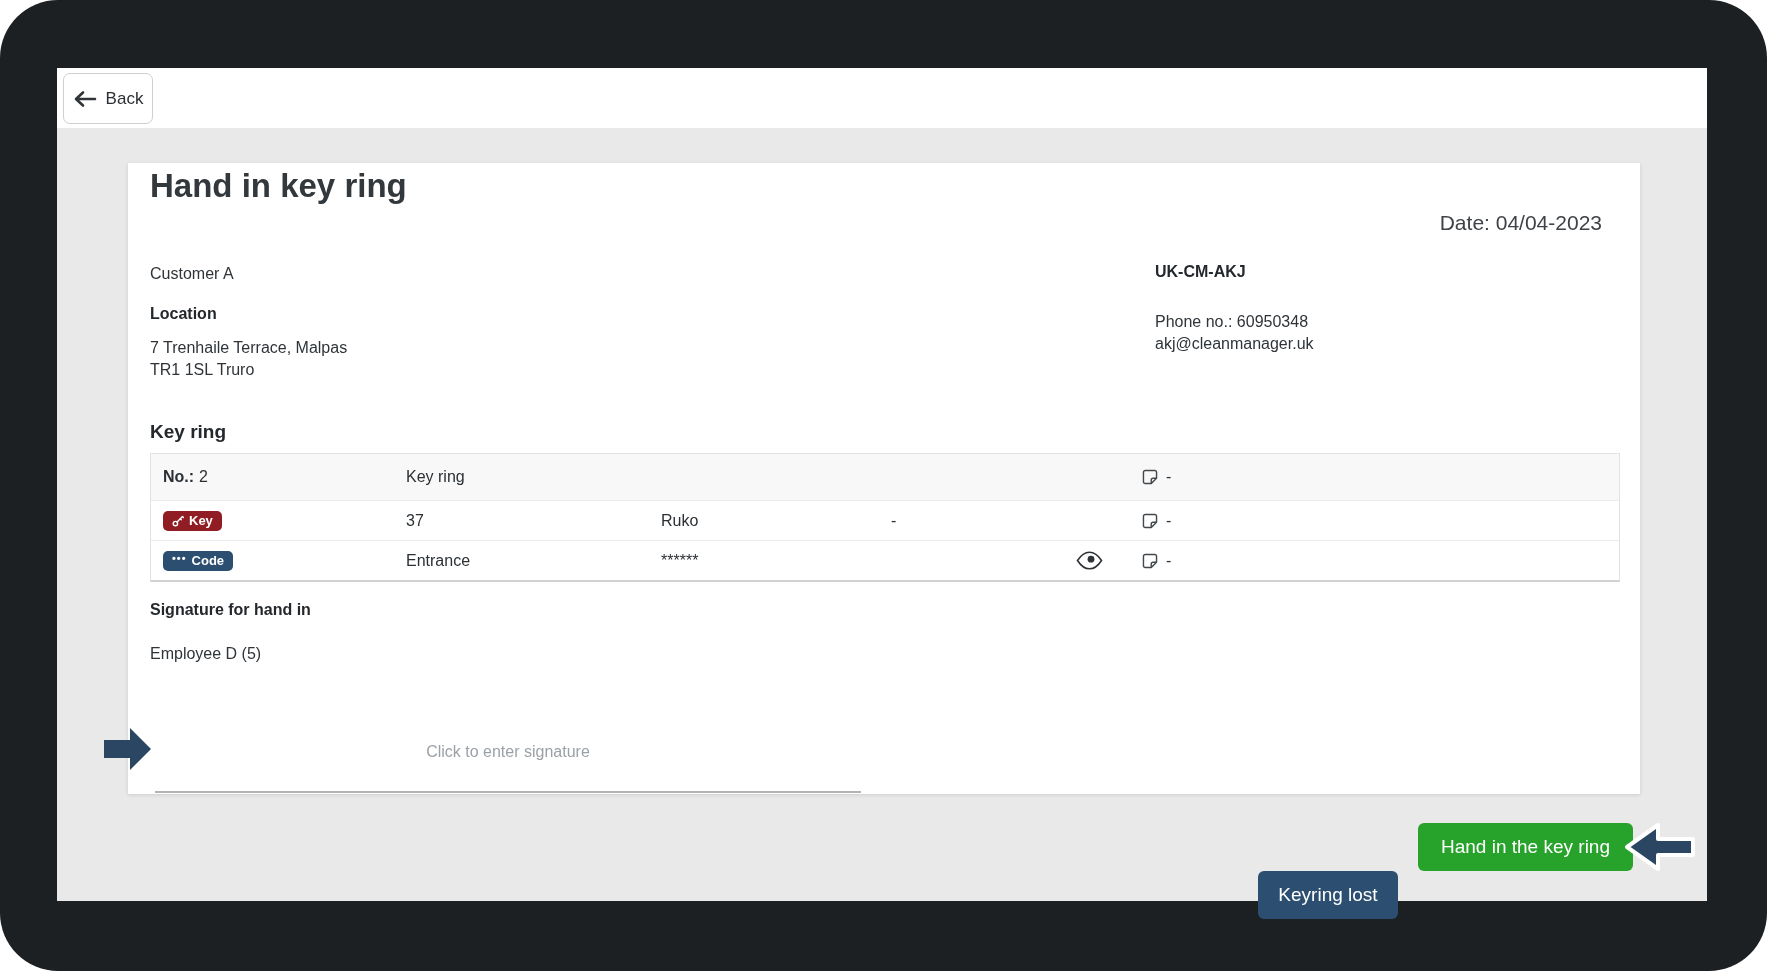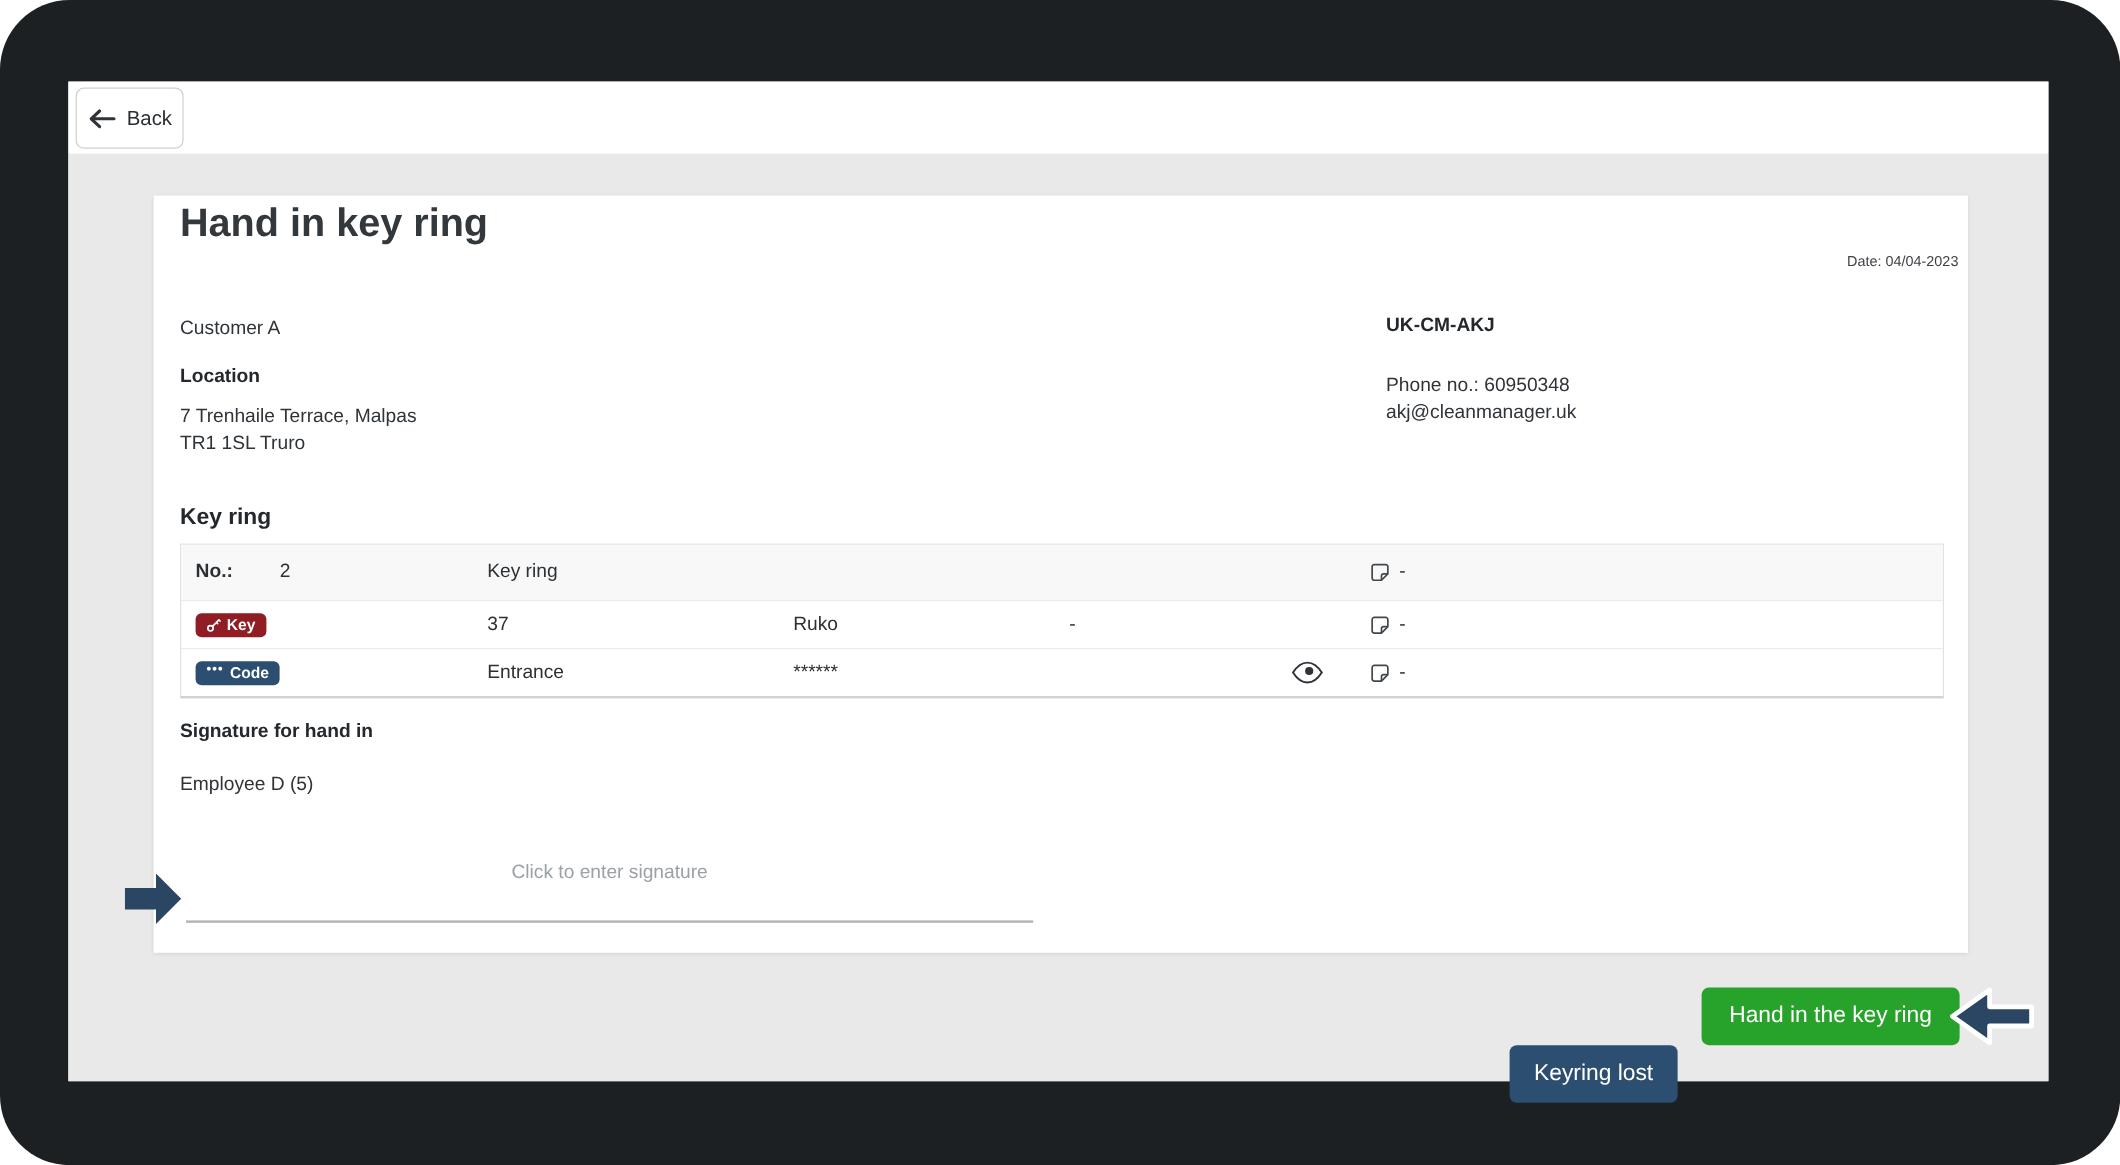--- a/index.html
+++ b/index.html
@@ -9,52 +9,52 @@
   
   .topbar{position:absolute;left:0;top:0;width:100%;height:60px;background:#ffffff;}
   .back-btn{position:absolute;left:6px;top:5px;width:90px;height:51px;background:#ffffff;
     border:1px solid #cfcfcf;border-radius:7px;display:flex;align-items:center;justify-content:center;
     gap:9px;font-size:17px;color:#2b2f33;cursor:pointer;box-sizing:border-box;}
   
   .content{position:absolute;left:0;top:60px;width:100%;height:773px;background:var(--content_bg,#e9e9e9);}
   .card{position:absolute;left:71px;top:35px;width:1512px;height:631px;background:#ffffff;
     box-shadow:0 1px 4px rgba(0,0,0,.12);}
   .title{position:absolute;left:22px;top:4px;margin:0;font-size:33px;font-weight:bold;color:var(--text_dark,#33383d);}
-  .date{position:absolute;right:8px;top:48px;font-size:12px;color:#3f4347;}
+  .date{position:absolute;right:38px;top:48px;font-size:21px;color:#3f4347;}
   .blk{position:absolute;top:88px;font-size:16px;color:#2f3439;line-height:22px;}
   .blk-customer{left:22px;width:560px;}
   .blk-company{left:1027px;width:420px;}
   .blk-label{font-weight:bold;color:#24282c;}
   .blk-val{margin-top:12px;}
   .blk-label2{font-weight:bold;color:#24282c;margin-top:18px;}
   .company-name{font-size:16px;font-weight:bold;margin-top:10px;color:#24282c;}
   .company-phone{margin-top:28px;}
   .section-heading{position:absolute;left:22px;top:258px;font-size:19px;font-weight:bold;color:#24282c;}
   
   .ktable{position:absolute;left:22px;top:290px;width:1470px;box-sizing:border-box;
     border:1px solid #e2e2e2;border-bottom:2px solid #d2d2d2;background:#fff;font-size:16px;color:#2b3035;}
   .trow{display:flex;align-items:center;height:39px;}
   .trow.head{height:46px;background:#f8f8f8;}
   .trow + .trow{border-top:1px solid #ececec;}
-  .c1{width:255px;padding-left:12px;box-sizing:border-box;display:flex;align-items:flex-end;gap:34px;}
+  .c1{width:255px;padding-left:12px;box-sizing:border-box;display:flex;align-items:flex-end;}
   .c2{width:255px;}
   .c3{width:230px;}
   .c4{width:185px;}
   .c-eye{width:65px;display:flex;align-items:center;}
   .c-note{flex:1;display:flex;align-items:center;gap:7px;}
   .badge{display:inline-flex;align-items:center;gap:5px;height:20px;padding:0 9px;border-radius:5px;
     color:#fff;font-size:13px;font-weight:bold;line-height:1;}
   .badge-key{background:var(--red,#8f1d23);}
   .badge-code{background:var(--navy,#2b4e71);}
   .dots{letter-spacing:1px;font-size:11px;position:relative;top:-2px;}
   .eye-btn{background:none;border:none;padding:0;cursor:pointer;display:flex;align-items:center;}
   
   .sig-heading{position:absolute;left:22px;top:438px;font-size:16px;font-weight:bold;color:#24282c;}
   .employee{position:absolute;left:22px;top:482px;font-size:16px;color:#2f3439;}
-  .sig-widget{position:absolute;left:27px;top:538px;width:706px;height:66px;cursor:pointer;
+  .sig-widget{position:absolute;left:27px;top:562px;width:706px;height:66px;cursor:pointer;
     border-bottom:2px solid #b3b3b3;text-align:center;}
   .sig-placeholder{display:inline-block;margin-top:18px;font-size:16px;color:#9ba1a6;}
   
   .btn{position:absolute;border:none;border-radius:6px;color:#fff;font-size:19px;cursor:pointer;
     font-family:"Liberation Sans","DejaVu Sans",sans-serif;}
   .btn-lost{left:1201px;top:695px;width:140px;height:48px;background:var(--navy,#2b4e71);margin-top:48px;}
   .btn-handin{left:1361px;top:695px;width:215px;height:48px;background:var(--green,#27a22b);}
   
   .arrow{position:absolute;pointer-events:none;}
   .arrow-sig{left:47px;top:658px;}

